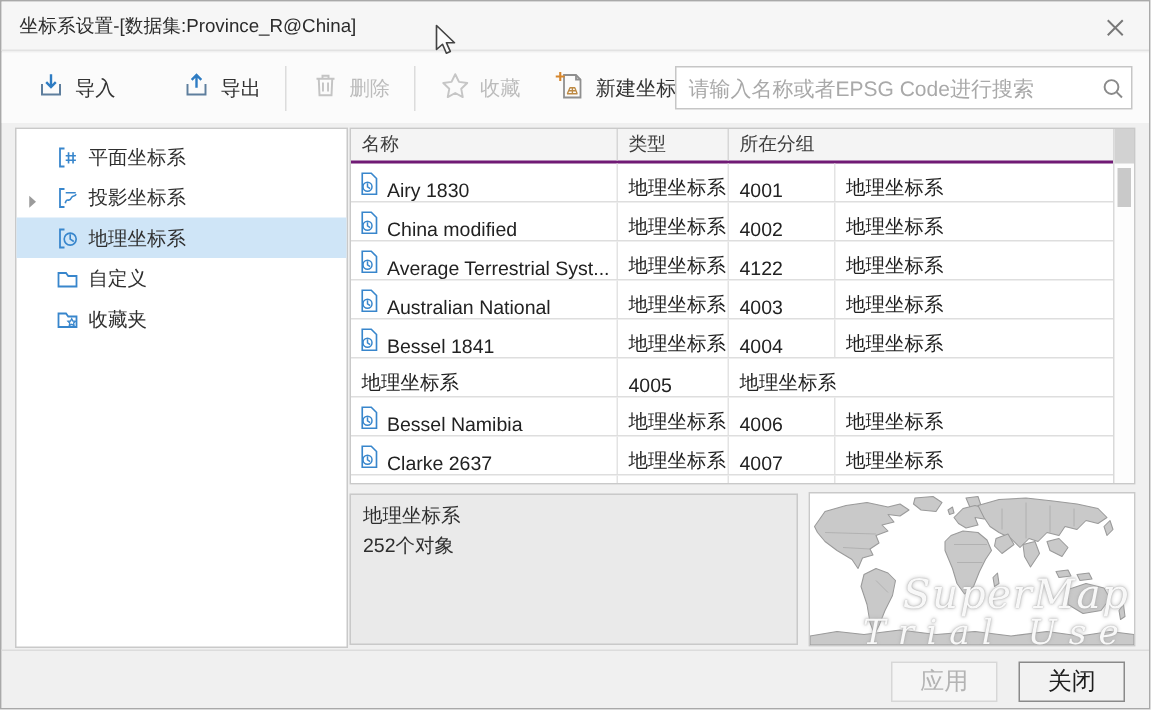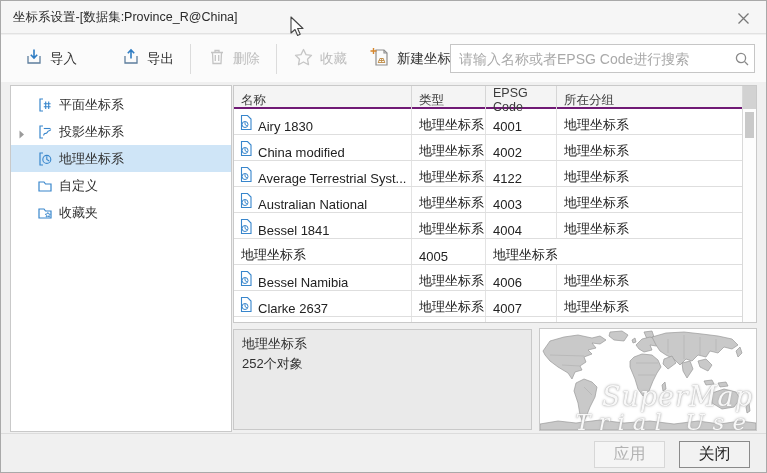--- a/index.html
+++ b/index.html
@@ -240,21 +240,20 @@
       </span>
       <span>收藏夹</span>
     </div>
   </div>
 
   <div id="table-panel">
     <div id="table-inner">
       <div id="thead-row">
         <div class="hcell">名称</div>
         <div class="hcell">类型</div>
-        <div class="hcell">EPSG Code</div>
         <div class="hcell">所在分组</div>
       </div>
       <div id="tbody">
 
           <div class="trow">
             <div class="tcell name">
               <span>
                 <svg width="14" height="17" viewBox="0 0 14 17" fill="none" stroke="#3886cc" stroke-width="1.1">
                   <path d="M2.5,1.5 H8.5 L12,5 V15.5 H2.5 Z"></path>
                   <circle cx="6" cy="10.5" r="3" stroke-width="1"></circle>

